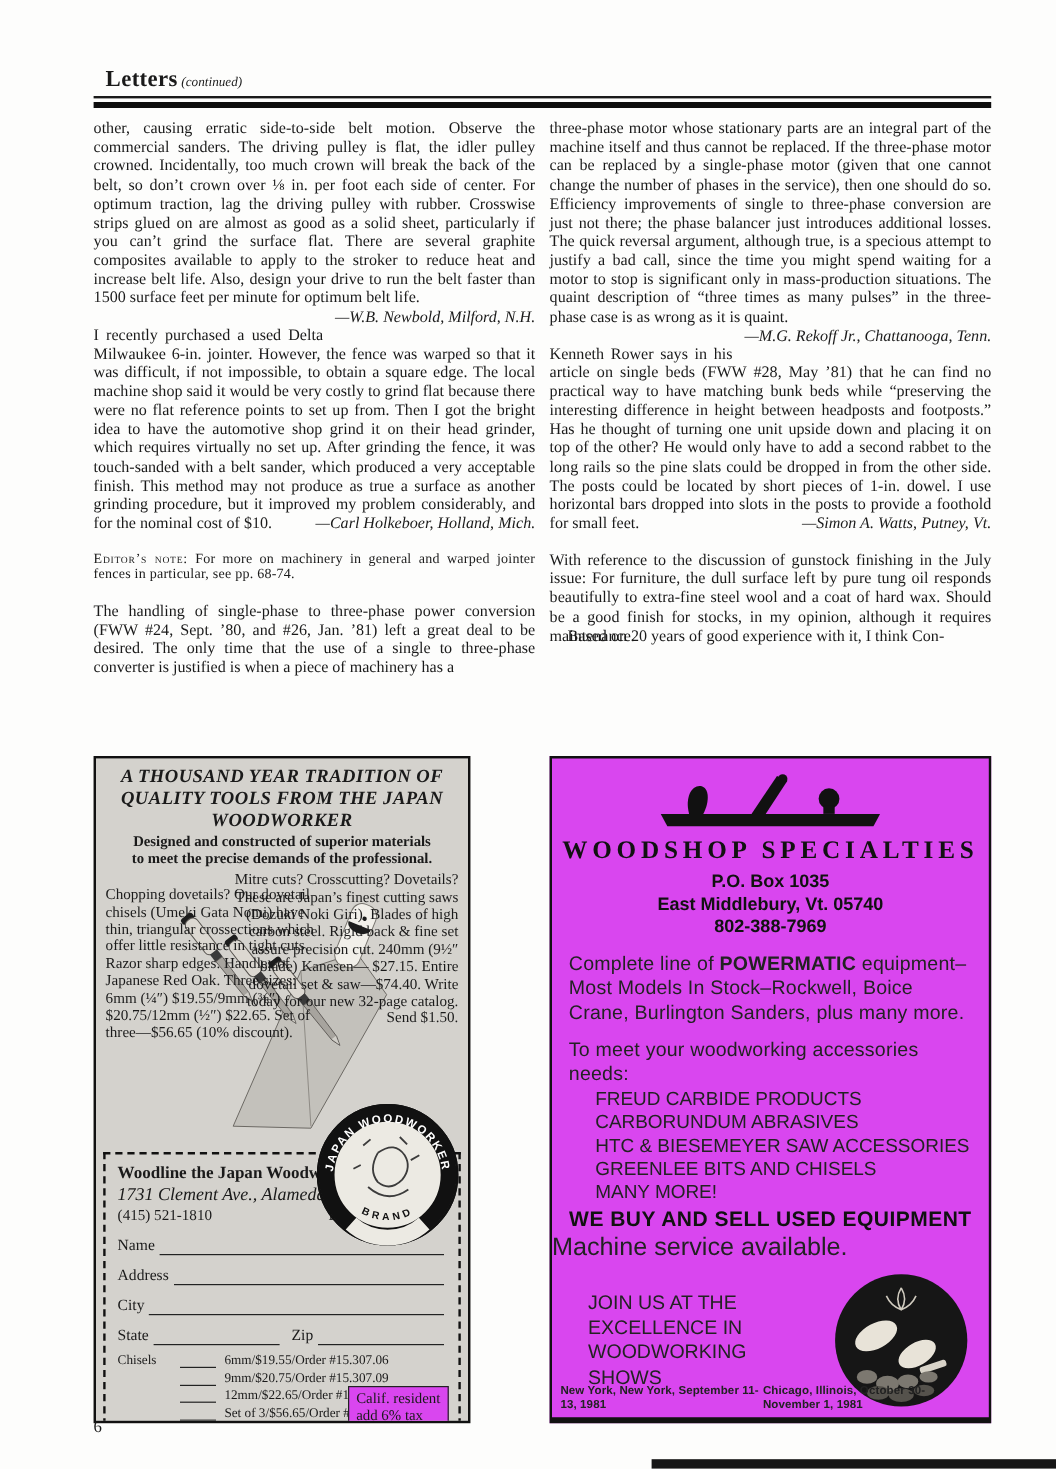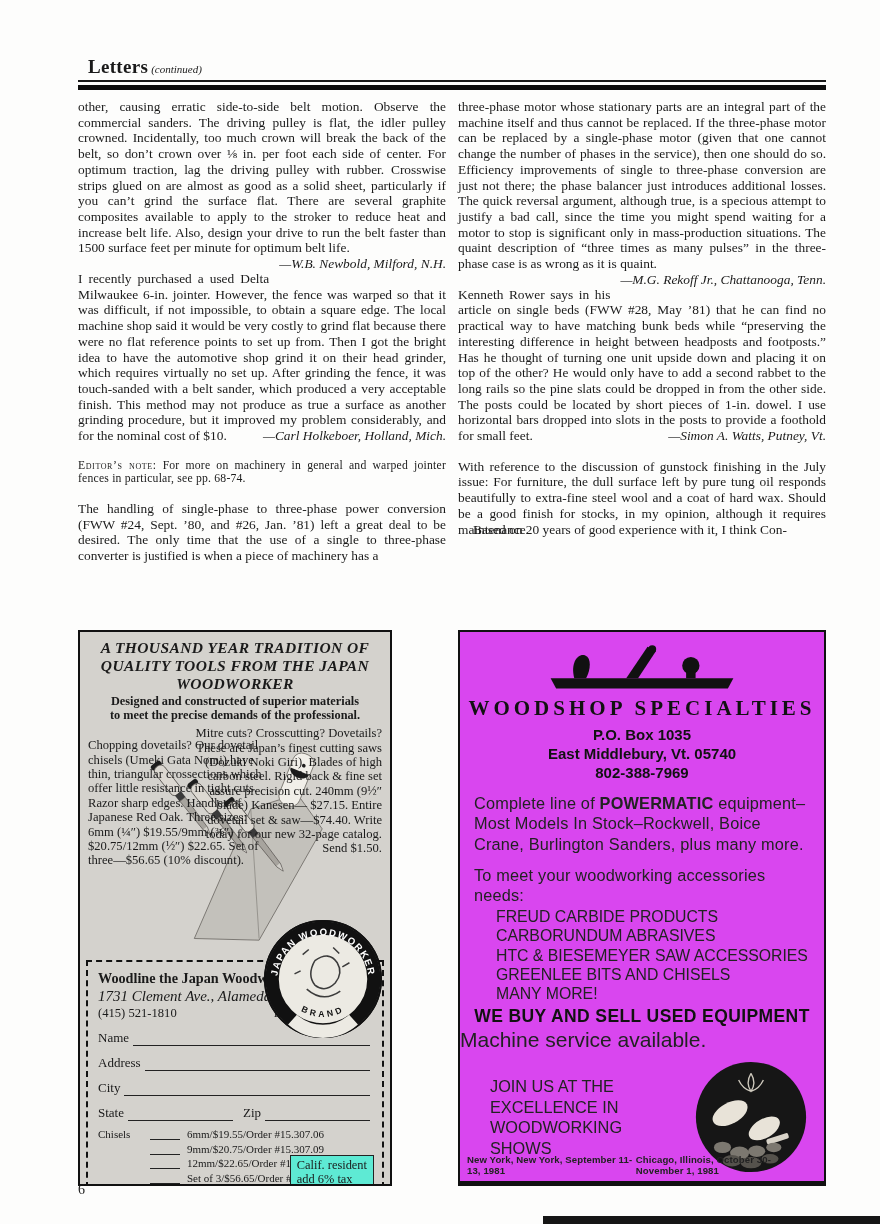--- a/index.html
+++ b/index.html
@@ -44,21 +44,21 @@
   .coupon-addr { font-size:15px; margin-top:1px;font-style:italic; }
   .coupon-phone { display:flex; justify-content:space-between; width:238px; font-size:12.6px; margin-top:1px; }
   .form-row { display:flex; align-items:flex-end; margin-top:9px; font-size:13px; width:272px; }
   .form-line { flex:1; border-bottom:1.3px solid #222; height:11px; margin-left:4px; }
   .f-zip { margin-left:10px; }
   .order-row { display:flex; align-items:flex-end; font-size:11px; margin-top:2.5px; }
   .order-label { width:52px; }
   .order-indent { width:52px; }
   .order-blank { width:30px; border-bottom:1.3px solid #222; height:9px; margin-right:7px; }
   .jw-badge { position:absolute; right:-2px; top:-44px; width:122px; height:122px; }
-  .tax-box { position:absolute; right:8px; bottom:9px; border:1.5px solid #222; background:#5eead4;
+  .tax-box { position:absolute; right:8px; bottom:9px; border:1.5px solid #222; background:#d946ef;
     font-size:12.4px; line-height:1.15; padding:2px 6px; }
 
   
   .ad-right { left:458px; width:368px; background:#d946ef; border:2px solid #111; border-bottom-width:5px;
     font-family:"Liberation Sans","DejaVu Sans",sans-serif; position:absolute; }
   .ws-plane { display:block; margin:10px auto 0; width:216px; height:52px; }
   .ws-name { text-align:center; font-family:"Liberation Serif","DejaVu Serif",serif; font-weight:bold;
     font-size:21px; letter-spacing:4px; margin-top:2px; color:#111; }
   .ws-addr { text-align:center; font-weight:bold; font-size:15px; line-height:1.26; margin-top:5px; color:#111; }
   .ws-body { font-size:16.3px; line-height:1.27; letter-spacing:.2px; margin:10px 14px 0; color:#222; }

